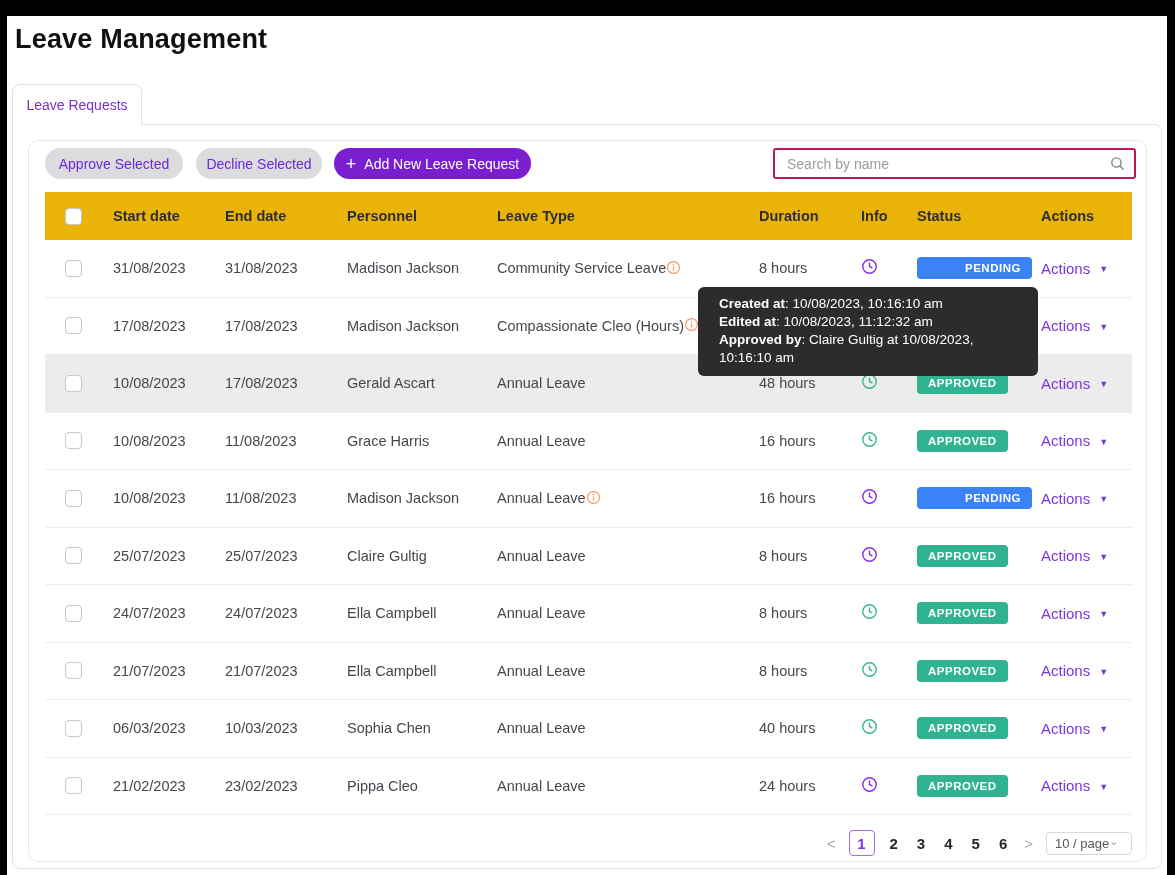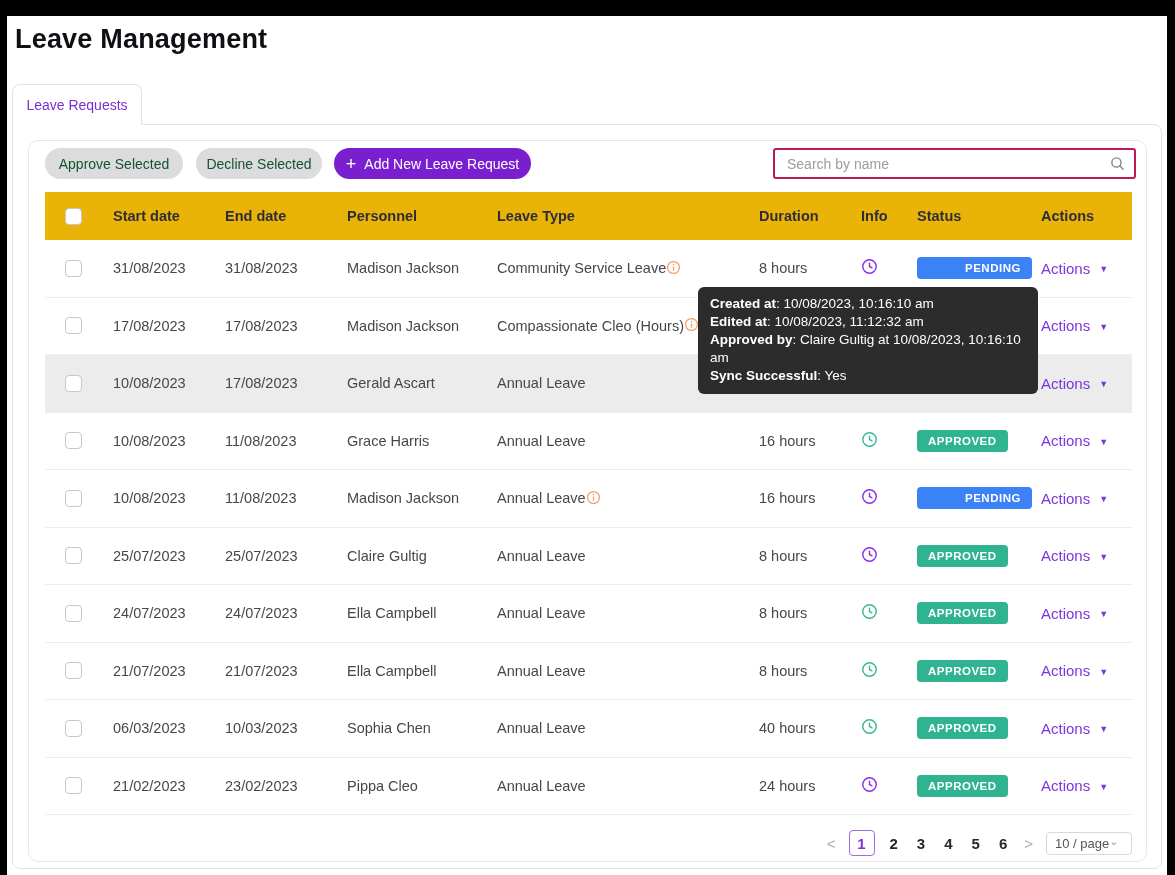--- a/index.html
+++ b/index.html
@@ -14,21 +14,21 @@
          color:#7b2fd0; font-size:14px; }
   .tab-panel { position:absolute; left:5px; top:108px; width:1150px; height:745px;
          border:1px solid #e3e3e7; border-radius:0 8px 8px 8px; background:#fff; }
 
   .card { position:absolute; left:21px; top:124px; width:1119px; height:722px;
          border:1px solid #e8e8eb; border-radius:10px; background:#fff; }
 
   
   .btn { position:absolute; top:7px; height:31px; border:none; border-radius:16px;
          font-family:"Liberation Sans", sans-serif; font-size:14px; display:flex; align-items:center; justify-content:center; cursor:pointer; }
-  .btn.gray { background:#dcdcdf; color:#14532d; }
+  .btn.gray { background:#dcdcdf; color:#6d28d9; }
   .btn-approve { left:16px; width:138px; }
   .btn-decline { left:167px; width:126px; }
   .btn-add { left:305px; width:197px; background:#7a1fd0; color:#fff; }
   .btn-add .plus { font-size:18px; font-weight:400; margin-right:8px; line-height:1; }
   .search-wrap { position:absolute; left:744px; top:7px; width:363px; height:31px; }
   .search-wrap input { width:100%; height:100%; border:2px solid #be185d; border-radius:3px; padding:0 34px 0 12px;
          font-family:"Liberation Sans", sans-serif; font-size:14px; color:#3c3c42; outline:none; }
   .search-wrap input::placeholder { color:#9c9ca3; }
   .search-wrap .search-ic { position:absolute; right:10px; top:7px; color:#85858c; }
 
@@ -57,21 +57,21 @@
   .pg-arrow { color:#a9a9b0; font-size:15px; cursor:pointer; padding:0 2px; }
   .pg-num { color:#26262e; font-size:15px; font-weight:700; cursor:pointer; padding:0 4px; }
   .pg-num.active { color:#7b35db; border:1px solid #a06ce4; border-radius:4px; width:26px; height:26px;
                    display:flex; align-items:center; justify-content:center; padding:0; }
   .pg-size { border:1px solid #d8d8dc; border-radius:4px; height:23px; width:86px; display:flex; align-items:center;
              justify-content:flex-start; padding:0 8px; color:#55555c; font-size:13px; cursor:pointer; }
   .pg-size .sel-caret { color:#9a9aa1; font-size:11px; margin-top:-4px; }
 
   
   .tooltip { position:absolute; left:691px; top:271px; width:340px; background:#2c2c2c; color:#fff;
-             border-radius:6px; padding:8px 12px 9px; font-size:13.5px; line-height:18px; z-index:10; }
+             border-radius:6px; padding:8px 21px 9px; font-size:13.5px; line-height:18px; z-index:10; }
   .tooltip b { font-weight:700; }
 </style>
 </head>
 <body>
 
 <div class="page">
 
   <div class="page-title">Leave Management</div>
 
   <div class="tab">Leave Requests</div>
@@ -443,16 +443,15 @@
         <span class="sel-caret">⌄</span>
       </span>
     </div>
 
   </div>
 
   <div class="tooltip">
     <div><b>Created at</b>: <span>10/08/2023, 10:16:10 am</span></div>
     <div><b>Edited at</b>: <span>10/08/2023, 11:12:32 am</span></div>
     <div><b>Approved by</b>: <span>Claire Gultig at 10/08/2023, 10:16:10 am</span></div>
-    <div><b>Sync Successful</b>: <span>Yes</span></div>
   </div>
 
 </div>
 
 </body></html>

